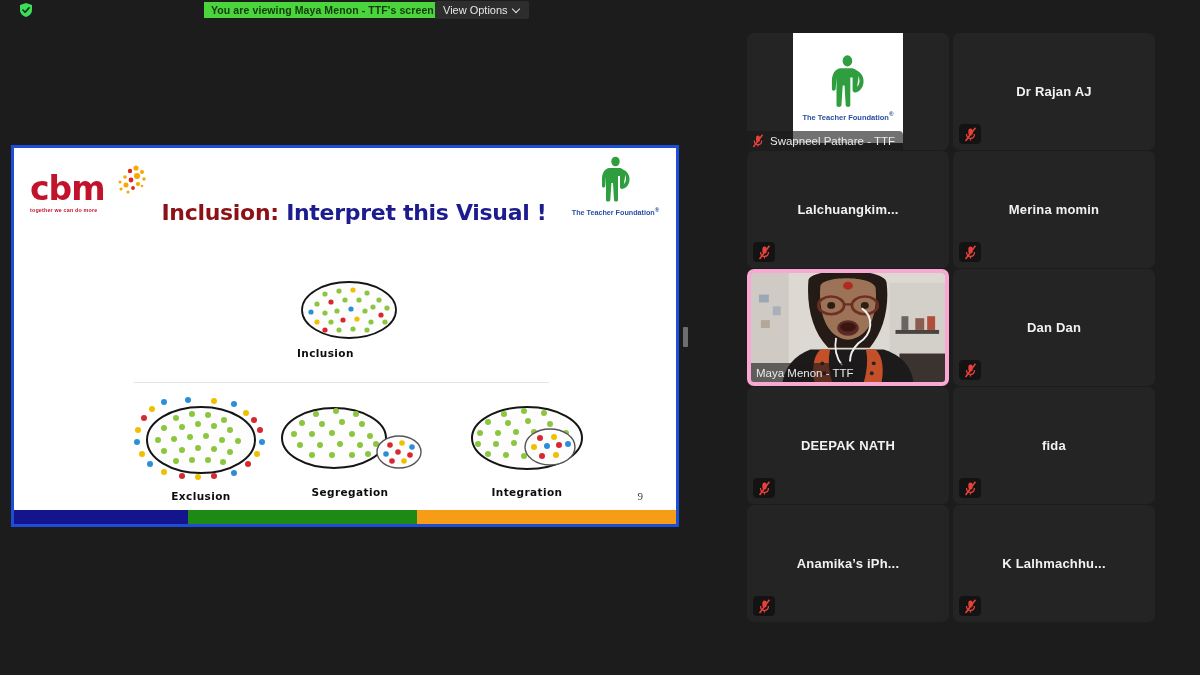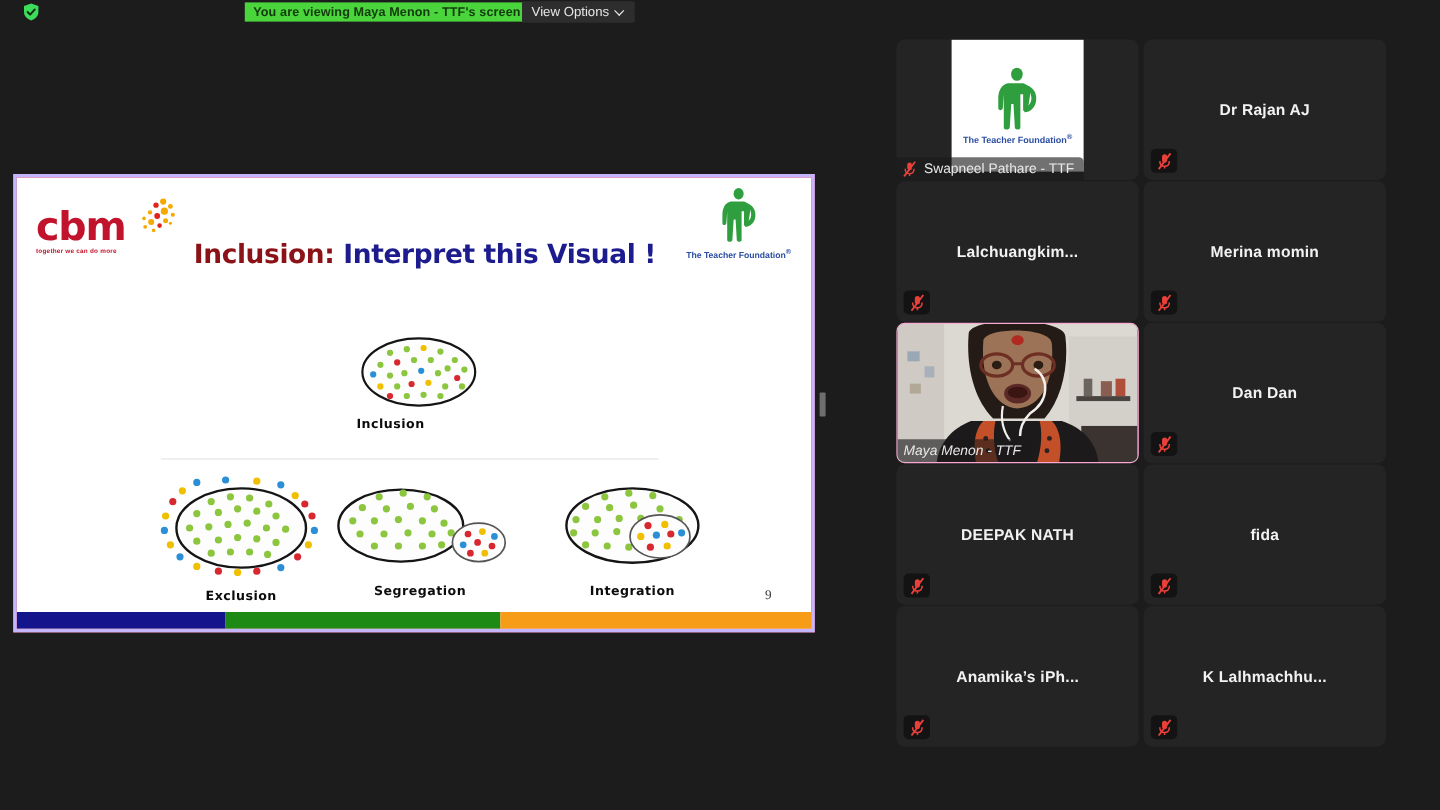--- a/index.html
+++ b/index.html
@@ -33,22 +33,22 @@
   .chev::after {
     content:""; position:absolute; left:0; top:0px;
     width:5px; height:5px; border-right:1.4px solid #e6e6e6; border-bottom:1.4px solid #e6e6e6;
     transform: rotate(45deg);
   }
 
   
   .share-area { position: absolute; left: 0px; top: 145px; width: 668px; height: 382px; }
   .slide {
     position: absolute; inset: 0;
-    background: #ef4444;
-    border: 3px solid #c4b5fd;
+    background: #fdba74;
+    border: 3px solid #1d4ed8;
     overflow: hidden;
   }
   .slide-inner { position: absolute; left:0; top:0; right:0; bottom:0; background:#fff; }
 
   
   .cbm-logo { position: absolute; left: 16px; top: 24px; width: 110px; height: 60px; }
   .cbm-text {
     font-family: "DejaVu Sans", sans-serif;
     font-weight: 700; font-size: 33px; color: #c1142c; letter-spacing: -1px;
     line-height: 34px;
@@ -119,21 +119,21 @@
   }
   .name-overlay {
     position: absolute; left: 0; bottom: 0; height: 19px;
     background: rgba(26,26,26,.62); color: #e9e9e9;
     font-size: 11.5px; display: flex; align-items: center; gap: 5px;
     padding: 0 8px 0 5px; border-radius: 0 4px 0 0;
     max-width: 100%; white-space: nowrap;
   }
   .name-overlay .mic-inline { width: 13px; height: 14px; display:flex; align-items:center; }
 
-  .tile.speaking { border: 1px solid #f9a8d4; font-style: italic; }
+  .tile.speaking { border: 4px solid #f9a8d4; }
 
   
   .ttf-card {
     position: absolute; left: 46px; top: 0; width: 110px; height: 110px;
     background: #ffffff; display:flex; flex-direction: column; align-items:center; justify-content:center;
   }
   .ttf-card .ttf-cap { font-size: 7.5px; color: #2b4ea2; font-weight: 600; margin-top: 2px; white-space: nowrap; }
 
   
   .video-bg { position: absolute; inset: 0; background: #d8d2cb; }

